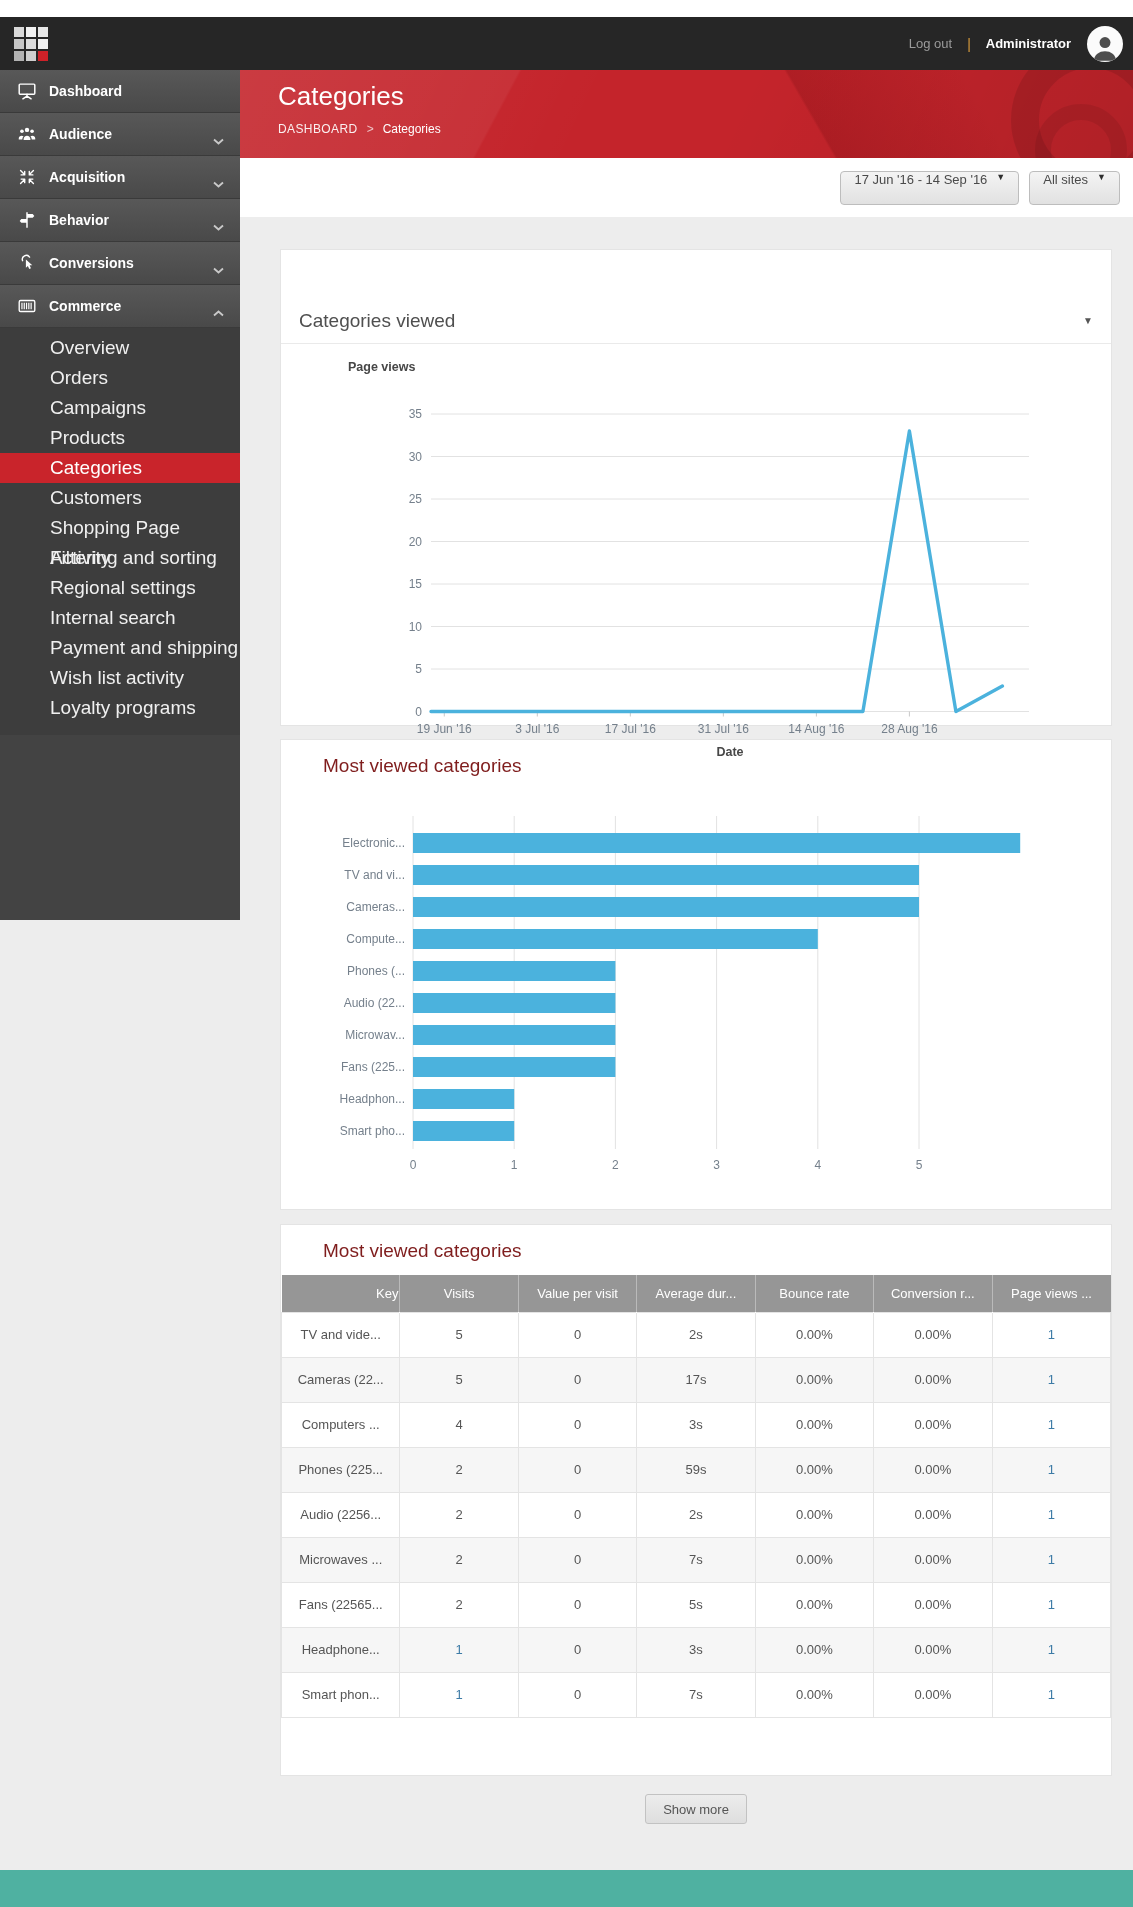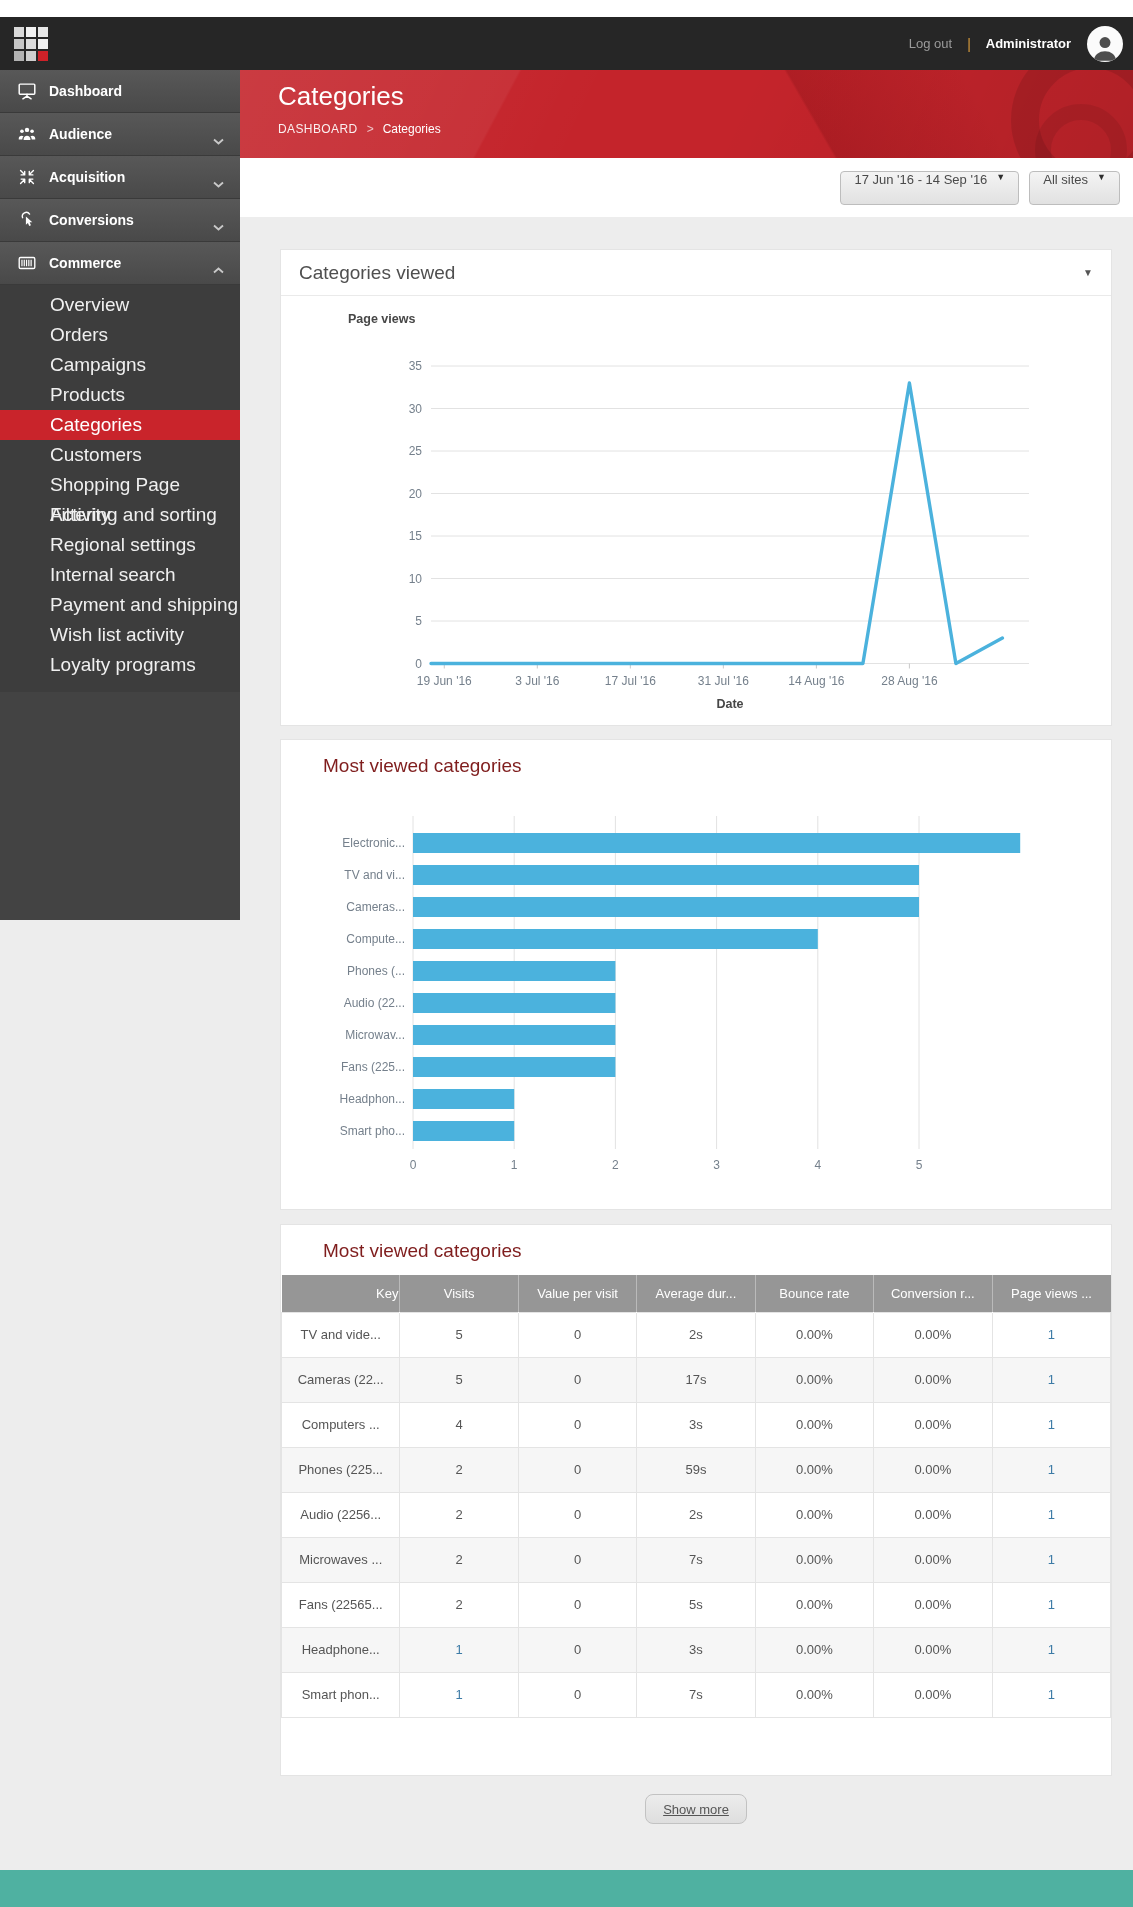--- a/index.html
+++ b/index.html
@@ -57,42 +57,42 @@
   .toolbar { height:59px; background:#fff; display:flex; justify-content:flex-end; align-items:center;
              gap:10px; padding-right:13px; }
   .tb-btn { height:34px; background:linear-gradient(#f4f4f4,#e1e1e1); border:1px solid #bdbdbd;
             border-radius:4px; font-size:13px; color:#4a4a4a; display:flex; 
             padding:0 13px; cursor:pointer; font-family:inherit; }
   .tb-caret { font-size:9px; color:#2e2e2e; margin-left:9px; }
   
   .page { padding:32px 23px 46px 40px; }
   .panel { background:#fff; border:1px solid #e4e4e4; width:832px; }
   #panel1 { height:477px; }
-  .panel-head { height:46px; border-bottom:1px solid #eaeaea; display:flex; align-items:center; padding:0 18px; }
+  .panel-head { height:46px; border-bottom:1px solid #eaeaea; display:flex; align-items:center; padding:0 18px;margin-top:48px; }
   .panel-title { font-size:19px; color:#4f4f4f; }
   .panel-caret { margin-left:auto; font-size:10px; color:#555; cursor:pointer; }
   #panel2 { margin-top:13px; height:471px; }
   #panel3 { margin-top:14px; min-height:552px; }
   .panel-title2 { font-size:19px; color:#7f1d1d; padding:15px 18px 0 18px; line-height:22px;margin-left:24px; }
   svg text { font-family:"Liberation Sans", sans-serif; }
   .axis-tick { font-size:12px; fill:#75808c; }
   .axis-title { font-size:12.5px; fill:#474747; font-weight:bold; }
   
   table { width:100%; border-collapse:collapse; table-layout:fixed; margin-top:13px; }
   thead th { height:37px; background:#969696; color:#fff; font-weight:normal; font-size:13px;
              border-left:1px solid rgba(255,255,255,0.35); }
   thead th:first-child { border-left:none; text-align:right; padding-left:20px; }
   tbody td { height:45px; border:1px solid #e4e4e4; font-size:13px; color:#555; text-align:center; }
   tbody tr:nth-child(even) td { background:#f6f6f6; }
   td .cell-link { color:#3d7ba6; cursor:pointer; }
   
   .show-wrap { width:832px; display:flex; justify-content:center; margin-top:18px; }
   .show-more { height:30px; padding:0 17px; background:linear-gradient(#ececec,#dedede);
-               border:1px solid #c2c2c2; border-radius:8px; font-size:13px; color:#555;
-               font-family:inherit; cursor:pointer;text-decoration:underline; }
+               border:1px solid #c2c2c2; border-radius:3px; font-size:13px; color:#555;
+               font-family:inherit; cursor:pointer; }
   .footer { position:absolute; left:0; top:1870px; width:1133px; height:37px; background:#4fb1a1; }
 </style>
 </head>
 <body>
 
 <div class="strip-top"></div>
 
 <div class="topbar">
   <div class="logo">
     <div></div>
@@ -148,20 +148,33 @@
       <div class="side-item">
         <span class="side-icon">
           <svg viewBox="0 0 24 24" fill="none" stroke="#fff" stroke-width="1.5" stroke-linecap="round" stroke-linejoin="round">
             <path d="M5 5l4.3 4.3M9.5 5.8v3.9H5.6"></path>
             <path d="M19 5l-4.3 4.3M14.5 5.8v3.9h3.9"></path>
             <path d="M5 19l4.3-4.3M9.5 18.2v-3.9H5.6"></path>
             <path d="M19 19l-4.3-4.3M14.5 18.2v-3.9h3.9"></path>
           </svg>
         </span>
         <span class="side-label">Acquisition</span>
+        <span class="side-chev"><svg width="11" height="7" viewBox="0 0 11 7">
+            <polyline points="1,1.5 5.5,5.5 10,1.5" fill="none" stroke="#c9c9c9" stroke-width="1.8"></polyline>
+          </svg></span>
+      </div>
+      <div class="side-item">
+        <span class="side-icon">
+          <svg viewBox="0 0 24 24" fill="#fff">
+            <path d="M11.2 3.5h1.6v17h-1.6z"></path>
+            <path d="M12 5.5h6.2l1.8 2-1.8 2H12z"></path>
+            <path d="M12 11h-6.2l-1.8 2 1.8 2H12z"></path>
+          </svg>
+        </span>
+        <span class="side-label">Behavior</span>
         <span class="side-chev"><svg width="11" height="7" viewBox="0 0 11 7">
             <polyline points="1,1.5 5.5,5.5 10,1.5" fill="none" stroke="#c9c9c9" stroke-width="1.8"></polyline>
           </svg></span>
       </div>
       <div class="side-item">
         <span class="side-icon">
           <svg viewBox="0 0 24 24">
             <path d="M7.2 9.5a4.3 4.3 0 0 1 7.6-3.9" fill="none" stroke="#fff" stroke-width="1.5" stroke-linecap="round"></path>
             <path d="M10.8 8.2v9l2.2-2 1.4 3.3 1.9-.8-1.4-3.2h2.9z" fill="#fff"></path>
           </svg>

